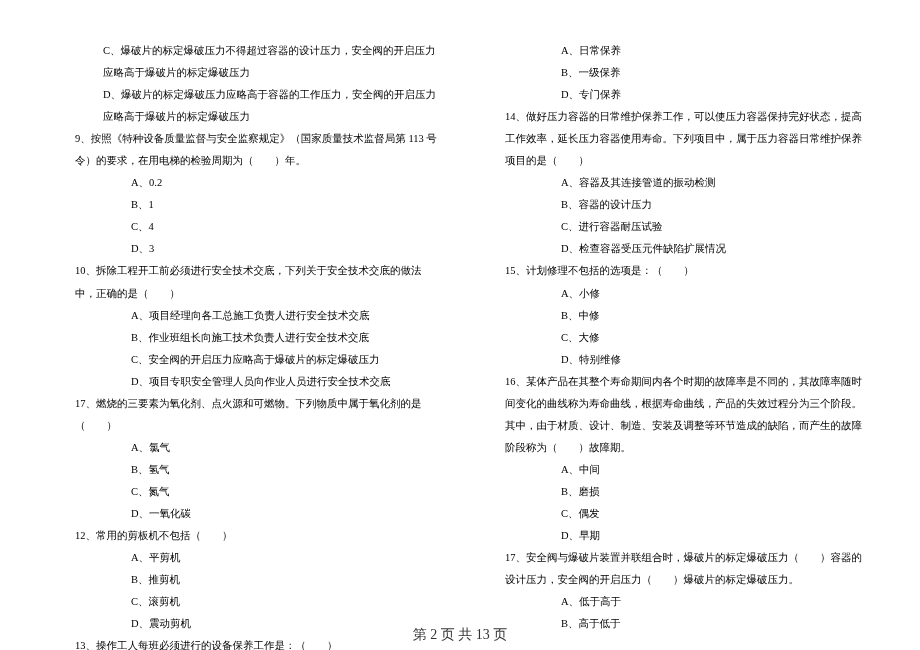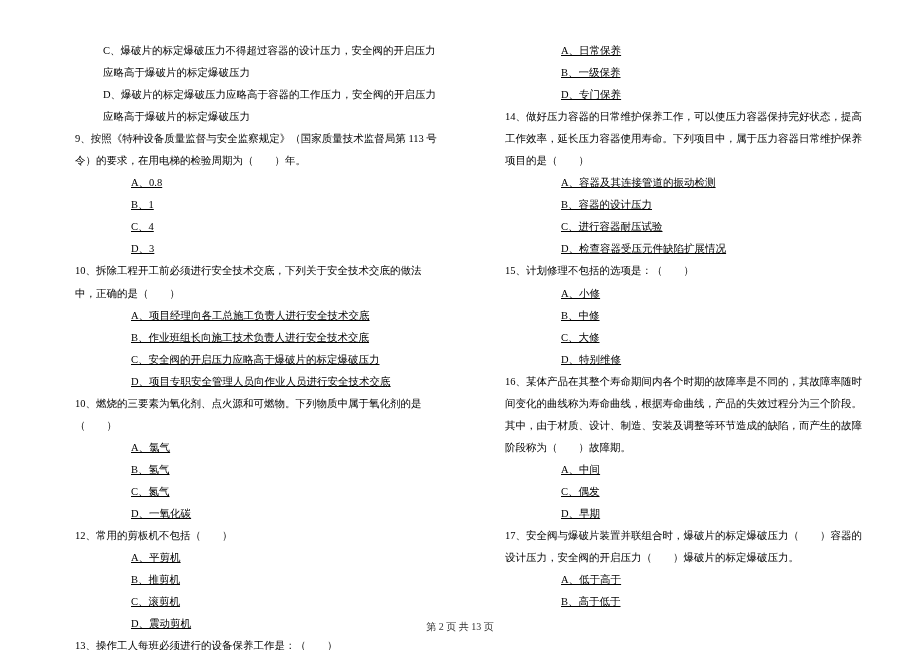--- a/index.html
+++ b/index.html
@@ -24,54 +24,53 @@
     }
     .column {
       flex: 1;
       line-height: 2.1;
     }
     .indent-1 {
       padding-left: 28px;
     }
     .indent-2 {
       padding-left: 56px;
-      text-decoration: underline;
     }
     .line {
       display: block;
       margin-left: 25px;
     }
     .footer {
       position: absolute;
-      bottom: 16px;
+      bottom: 6px;
       left: 0;
       right: 0;
       text-align: center;
-      font-size: 10px;
+      font-size: 14px;
       color: #333;
     }
   </style>
 </head>
 <body>
 
 <div class="page">
   <div class="column">
     <span class="line indent-1">C、爆破片的标定爆破压力不得超过容器的设计压力，安全阀的开启压力应略高于爆破片的标定爆破压力</span>
     <span class="line indent-1">D、爆破片的标定爆破压力应略高于容器的工作压力，安全阀的开启压力应略高于爆破片的标定爆破压力</span>
     <span class="line">9、按照《特种设备质量监督与安全监察规定》（国家质量技术监督局第 113 号令）的要求，在用电梯的检验周期为（　　）年。</span>
-    <span class="line indent-2">A、0.8</span>
+    <span class="line indent-2">A、0.2</span>
     <span class="line indent-2">B、1</span>
     <span class="line indent-2">C、4</span>
     <span class="line indent-2">D、3</span>
     <span class="line">10、拆除工程开工前必须进行安全技术交底，下列关于安全技术交底的做法中，正确的是（　　）</span>
     <span class="line indent-2">A、项目经理向各工总施工负责人进行安全技术交底</span>
     <span class="line indent-2">B、作业班组长向施工技术负责人进行安全技术交底</span>
     <span class="line indent-2">C、安全阀的开启压力应略高于爆破片的标定爆破压力</span>
     <span class="line indent-2">D、项目专职安全管理人员向作业人员进行安全技术交底</span>
-    <span class="line">10、燃烧的三要素为氧化剂、点火源和可燃物。下列物质中属于氧化剂的是（　　）</span>
+    <span class="line">17、燃烧的三要素为氧化剂、点火源和可燃物。下列物质中属于氧化剂的是（　　）</span>
     <span class="line indent-2">A、氯气</span>
     <span class="line indent-2">B、氢气</span>
     <span class="line indent-2">C、氮气</span>
     <span class="line indent-2">D、一氧化碳</span>
     <span class="line">12、常用的剪板机不包括（　　）</span>
     <span class="line indent-2">A、平剪机</span>
     <span class="line indent-2">B、推剪机</span>
     <span class="line indent-2">C、滚剪机</span>
     <span class="line indent-2">D、震动剪机</span>
     <span class="line">13、操作工人每班必须进行的设备保养工作是：（　　）</span>
@@ -86,20 +85,21 @@
     <span class="line indent-2">B、容器的设计压力</span>
     <span class="line indent-2">C、进行容器耐压试验</span>
     <span class="line indent-2">D、检查容器受压元件缺陷扩展情况</span>
     <span class="line">15、计划修理不包括的选项是：（　　）</span>
     <span class="line indent-2">A、小修</span>
     <span class="line indent-2">B、中修</span>
     <span class="line indent-2">C、大修</span>
     <span class="line indent-2">D、特别维修</span>
     <span class="line">16、某体产品在其整个寿命期间内各个时期的故障率是不同的，其故障率随时间变化的曲线称为寿命曲线，根据寿命曲线，产品的失效过程分为三个阶段。其中，由于材质、设计、制造、安装及调整等环节造成的缺陷，而产生的故障阶段称为（　　）故障期。</span>
     <span class="line indent-2">A、中间</span>
+    <span class="line indent-2">B、磨损</span>
     <span class="line indent-2">C、偶发</span>
     <span class="line indent-2">D、早期</span>
     <span class="line">17、安全阀与爆破片装置并联组合时，爆破片的标定爆破压力（　　）容器的设计压力，安全阀的开启压力（　　）爆破片的标定爆破压力。</span>
     <span class="line indent-2">A、低于高于</span>
     <span class="line indent-2">B、高于低于</span>
   </div>
 </div>
 
 <div class="footer">第 2 页 共 13 页</div>
 

